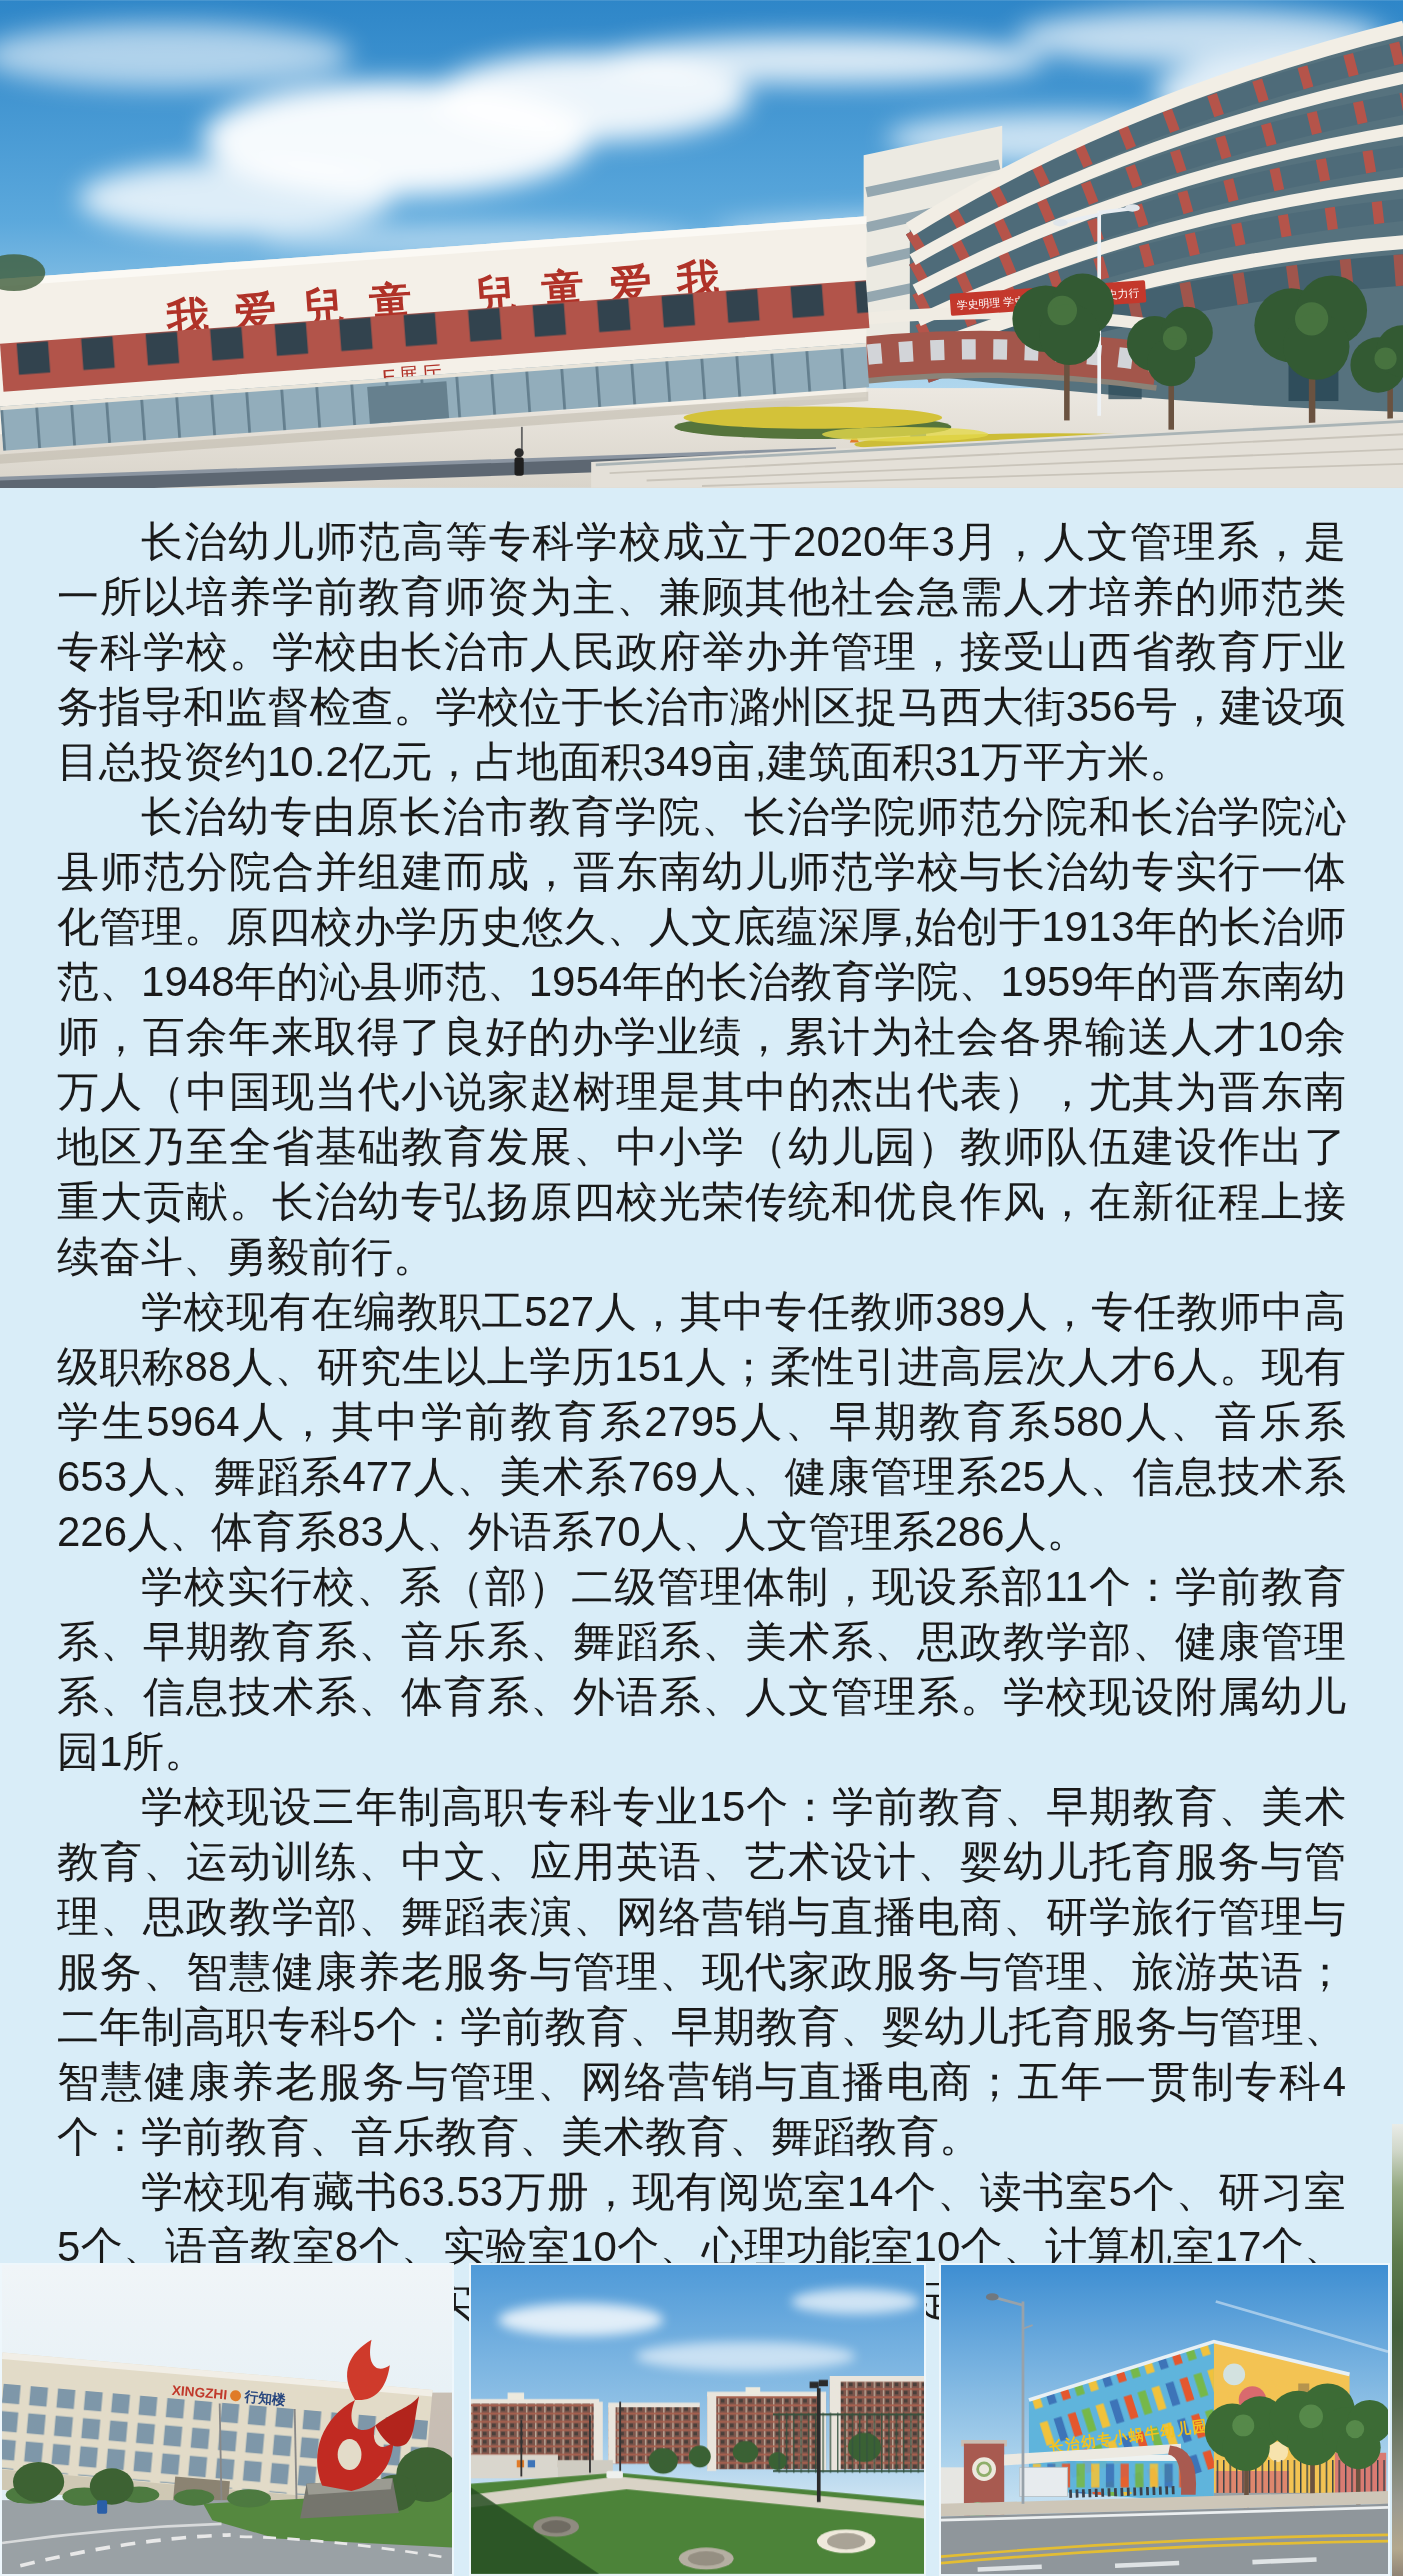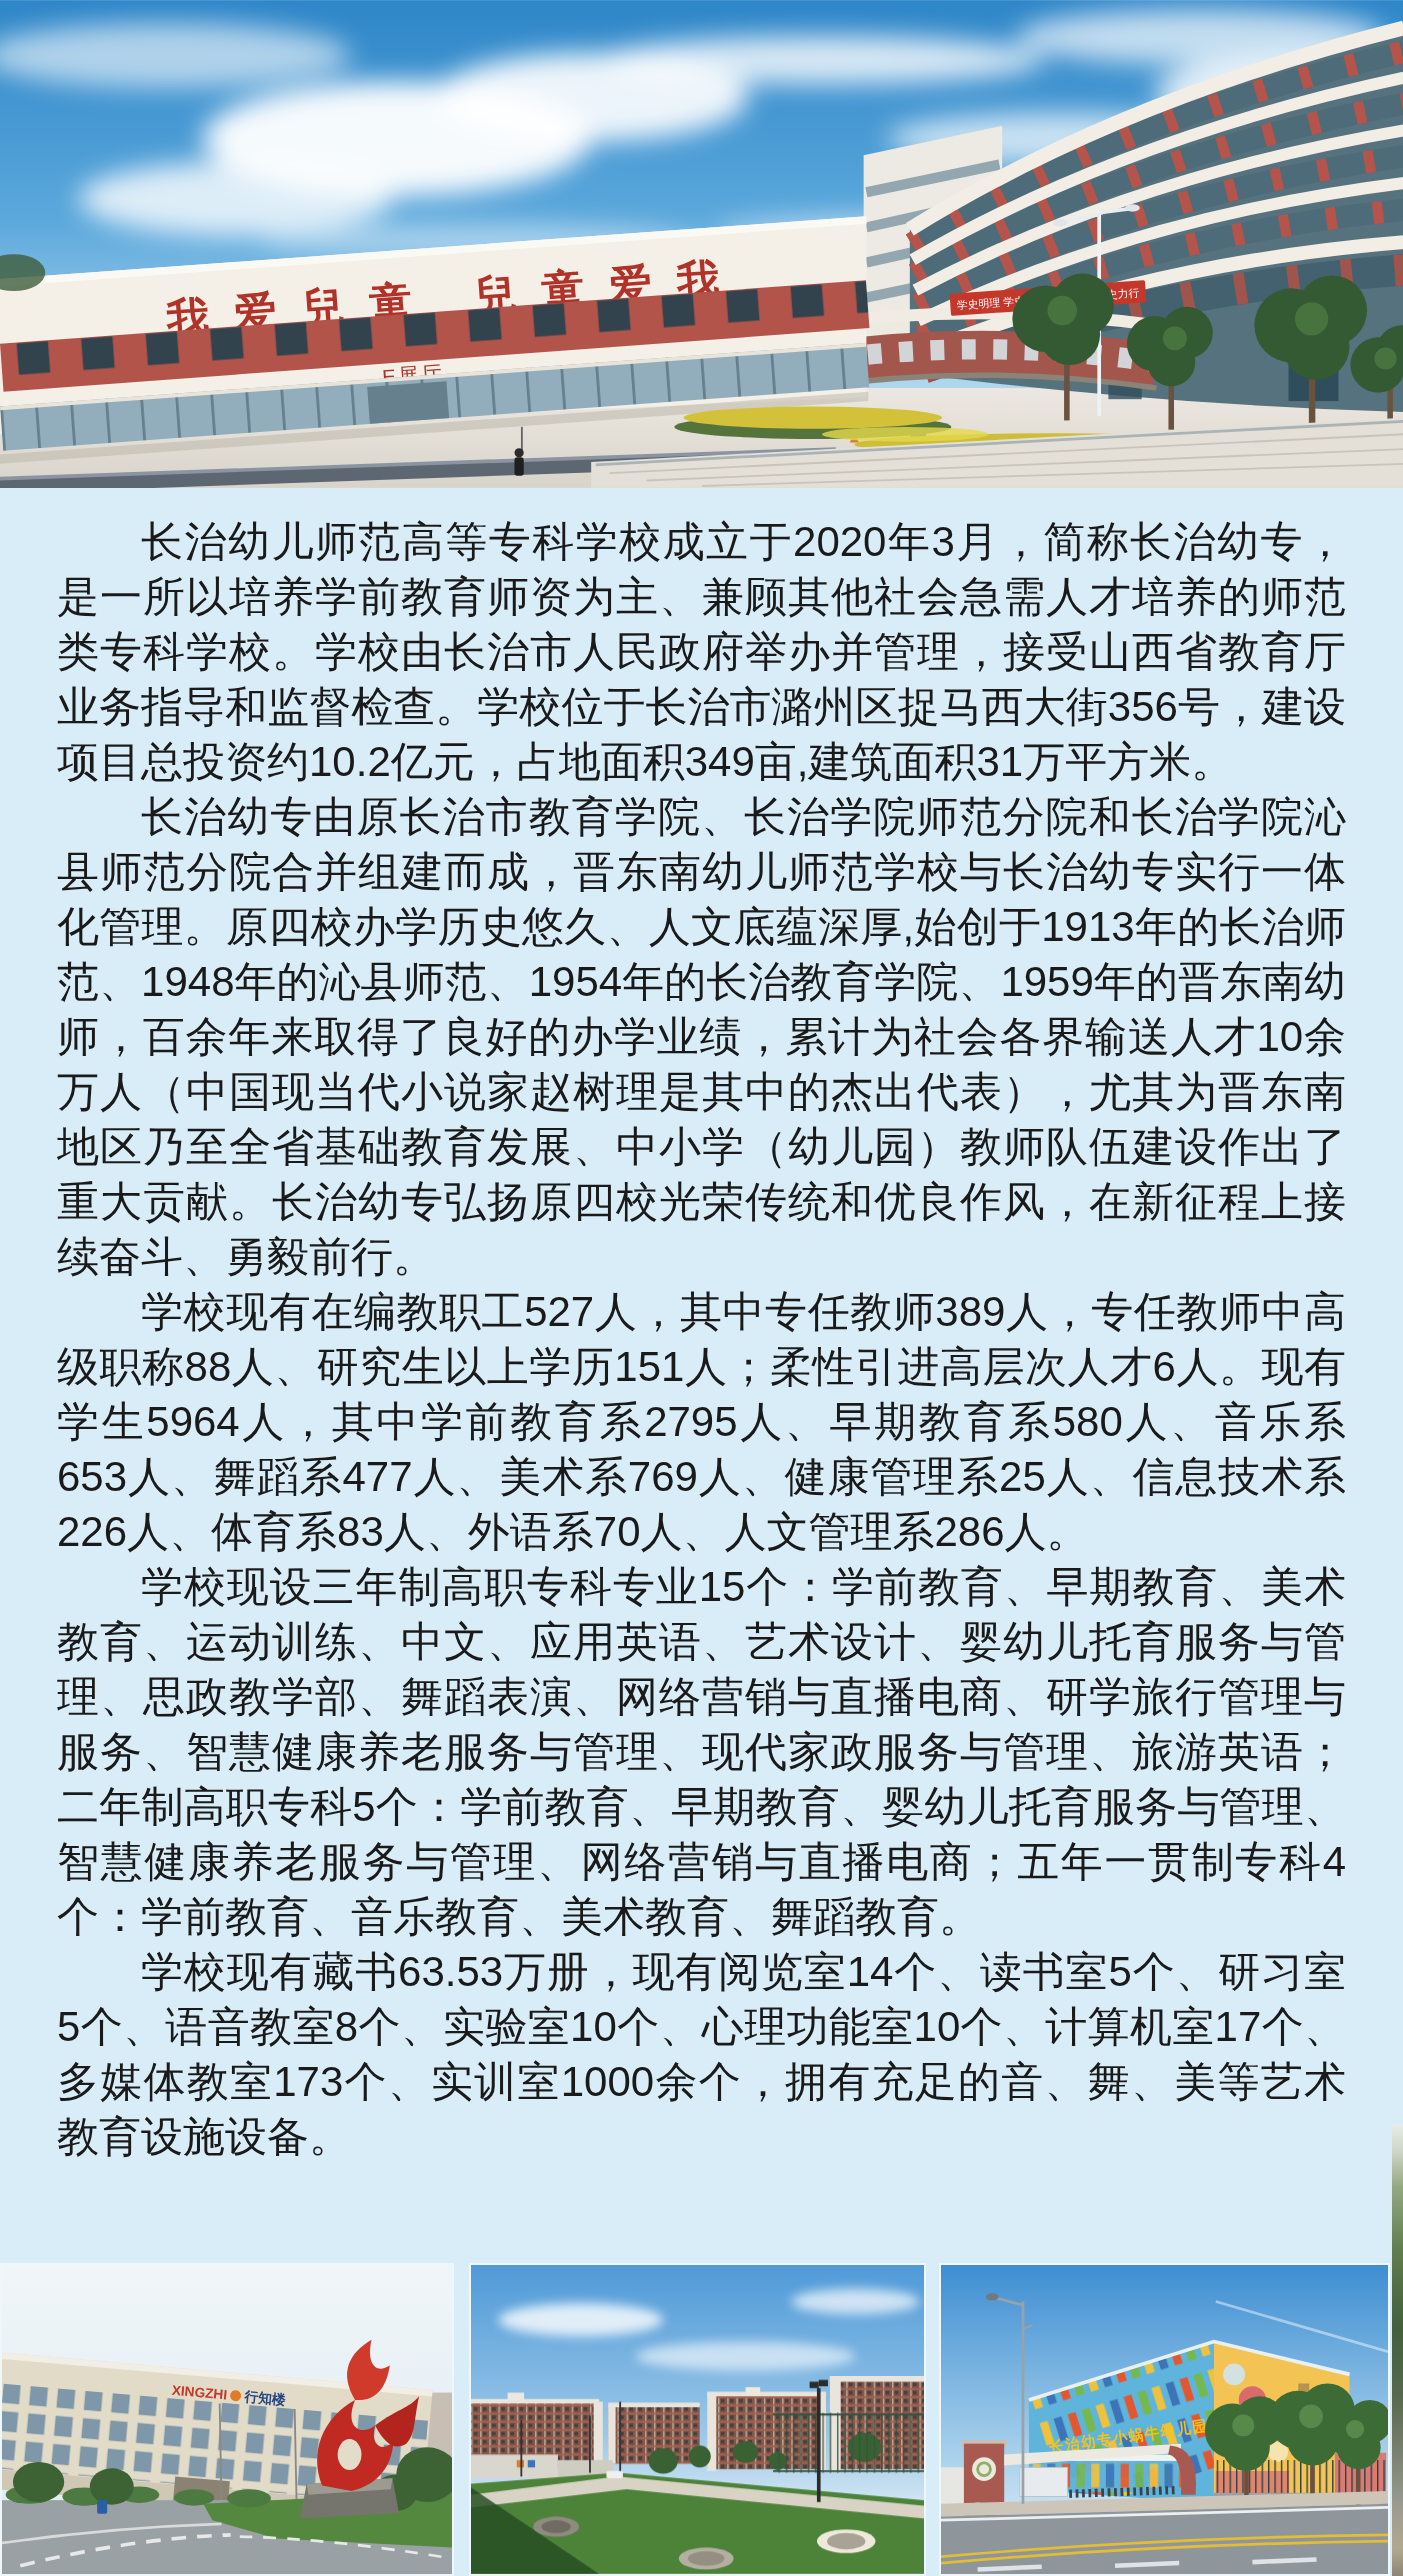--- a/index.html
+++ b/index.html
@@ -195,23 +195,24 @@
         <polygon points="640,500 1520,452 1520,528 640,528" fill="#e4e0d8"></polygon>
         <path d="M645,503 L1520,456" stroke="#aab4b6" stroke-width="3"></path>
         <path d="M660,512 L1520,470" stroke="#c9c4ba" stroke-width="2"></path>
         <path d="M700,520 L1520,486" stroke="#c9c4ba" stroke-width="2"></path>
         <path d="M760,526 L1520,502" stroke="#c9c4ba" stroke-width="2"></path>
       </g>
     </svg>
   </div>
 
   <div class="article">
-    <p>长治幼儿师范高等专科学校成立于2020年3月，简称长治幼专，是一所以培养学前教育师资为主、兼顾其他社会急需人才培养的师范类专科学校。学校由长治市人民政府举办并管理，接受山西省教育厅业务指导和监督检查。学校位于长治市潞州区捉马西大街356号，建设项目总投资约10.2亿元，占地面积349亩,建筑面积31万平方米。</p>
+    <p>长治幼儿师范高等专科学校成立于2020年3月，人文管理系，是一所以培养学前教育师资为主、兼顾其他社会急需人才培养的师范类专科学校。学校由长治市人民政府举办并管理，接受山西省教育厅业务指导和监督检查。学校位于长治市潞州区捉马西大街356号，建设项目总投资约10.2亿元，占地面积349亩,建筑面积31万平方米。</p>
     <p>长治幼专由原长治市教育学院、长治学院师范分院和长治学院沁县师范分院合并组建而成，晋东南幼儿师范学校与长治幼专实行一体化管理。原四校办学历史悠久、人文底蕴深厚,始创于1913年的长治师范、1948年的沁县师范、1954年的长治教育学院、1959年的晋东南幼师，百余年来取得了良好的办学业绩，累计为社会各界输送人才10余万人（中国现当代小说家赵树理是其中的杰出代表），尤其为晋东南地区乃至全省基础教育发展、中小学（幼儿园）教师队伍建设作出了重大贡献。长治幼专弘扬原四校光荣传统和优良作风，在新征程上接续奋斗、勇毅前行。</p>
     <p>学校现有在编教职工527人，其中专任教师389人，专任教师中高级职称88人、研究生以上学历151人；柔性引进高层次人才6人。现有学生5964人，其中学前教育系2795人、早期教育系580人、音乐系653人、舞蹈系477人、美术系769人、健康管理系25人、信息技术系226人、体育系83人、外语系70人、人文管理系286人。</p>
+    <p>学校实行校、系（部）二级管理体制，现设系部11个：学前教育系、早期教育系、音乐系、舞蹈系、美术系、思政教学部、健康管理系、信息技术系、体育系、外语系、人文管理系。学校现设附属幼儿园1所。</p>
     <p>学校现设三年制高职专科专业15个：学前教育、早期教育、美术教育、运动训练、中文、应用英语、艺术设计、婴幼儿托育服务与管理、思政教学部、舞蹈表演、网络营销与直播电商、研学旅行管理与服务、智慧健康养老服务与管理、现代家政服务与管理、旅游英语；二年制高职专科5个：学前教育、早期教育、婴幼儿托育服务与管理、智慧健康养老服务与管理、网络营销与直播电商；五年一贯制专科4个：学前教育、音乐教育、美术教育、舞蹈教育。</p>
     <p>学校现有藏书63.53万册，现有阅览室14个、读书室5个、研习室5个、语音教室8个、实验室10个、心理功能室10个、计算机室17个、多媒体教室173个、实训室1000余个，拥有充足的音、舞、美等艺术教育设施设备。</p>
   </div>
 
   <div class="photo photo-left">
     <svg viewBox="0 0 492 339" preserveAspectRatio="none" xmlns="http://www.w3.org/2000/svg">
       <defs>
         <linearGradient id="a-sky" x1="0" y1="0" x2="0" y2="1">
           <stop offset="0" stop-color="#f0f5f8"></stop>
             <stop offset="1" stop-color="#dcebf3"></stop>

